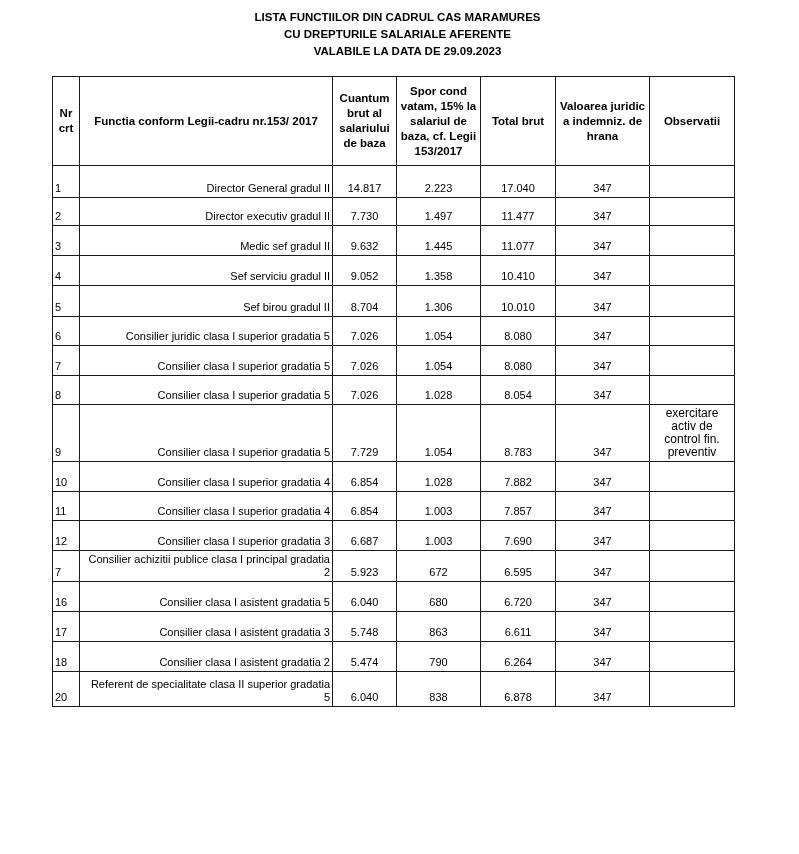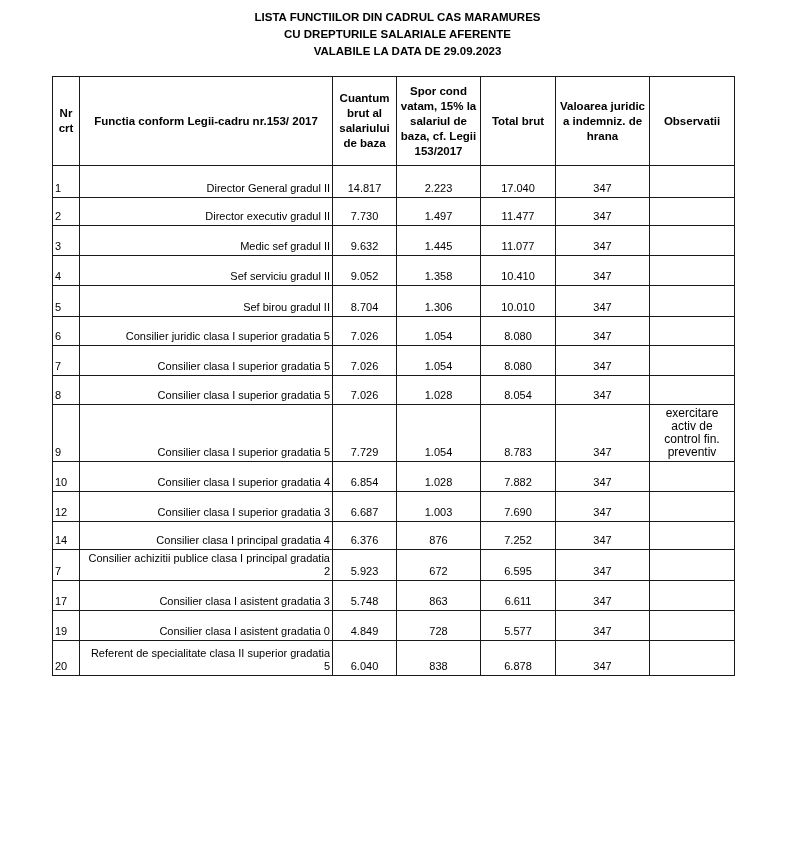--- a/index.html
+++ b/index.html
@@ -130,62 +130,71 @@
       </tr>
       <tr style="height: 30px;">
         <td class="nr">10</td>
         <td class="fn">Consilier clasa I superior gradatia 4</td>
         <td class="num">6.854</td>
         <td class="num">1.028</td>
         <td class="num">7.882</td>
         <td class="num">347</td>
         <td class="obs"></td>
       </tr>
+      <tr style="height: 29px;">
+        <td class="nr">11</td>
+        <td class="fn">Consilier clasa I superior gradatia 4</td>
+        <td class="num">6.854</td>
+        <td class="num">1.003</td>
+        <td class="num">7.857</td>
+        <td class="num">347</td>
+        <td class="obs"></td>
+      </tr>
       <tr style="height: 30px; padding-left: 32px;">
         <td class="nr">12</td>
         <td class="fn">Consilier clasa I superior gradatia 3</td>
         <td class="num">6.687</td>
         <td class="num">1.003</td>
         <td class="num">7.690</td>
         <td class="num">347</td>
         <td class="obs"></td>
       </tr>
-      <tr style="height: 28px;">
-        <td class="nr">14</td>
-        <td class="fn">Consilier clasa I principal gradatia 4</td>
-        <td class="num">6.376</td>
-        <td class="num">876</td>
-        <td class="num">7.252</td>
-        <td class="num">347</td>
-        <td class="obs"></td>
-      </tr>
       <tr style="height: 31px;">
         <td class="nr">7</td>
         <td class="fn">Consilier achizitii publice clasa I principal gradatia 2</td>
         <td class="num">5.923</td>
         <td class="num">672</td>
         <td class="num">6.595</td>
         <td class="num">347</td>
         <td class="obs"></td>
       </tr>
       <tr style="height: 30px;">
+        <td class="nr">16</td>
+        <td class="fn">Consilier clasa I asistent gradatia 5</td>
+        <td class="num">6.040</td>
+        <td class="num">680</td>
+        <td class="num">6.720</td>
+        <td class="num">347</td>
+        <td class="obs"></td>
+      </tr>
+      <tr style="height: 30px;">
         <td class="nr">17</td>
         <td class="fn">Consilier clasa I asistent gradatia 3</td>
         <td class="num">5.748</td>
         <td class="num">863</td>
         <td class="num">6.611</td>
         <td class="num">347</td>
         <td class="obs"></td>
       </tr>
       <tr style="height: 30px;">
-        <td class="nr">19</td>
-        <td class="fn">Consilier clasa I asistent gradatia 0</td>
-        <td class="num">4.849</td>
-        <td class="num">728</td>
-        <td class="num">5.577</td>
+        <td class="nr">18</td>
+        <td class="fn">Consilier clasa I asistent gradatia 2</td>
+        <td class="num">5.474</td>
+        <td class="num">790</td>
+        <td class="num">6.264</td>
         <td class="num">347</td>
         <td class="obs"></td>
       </tr>
       <tr style="height: 35px;">
         <td class="nr">20</td>
         <td class="fn">Referent de specialitate clasa II superior gradatia 5</td>
         <td class="num">6.040</td>
         <td class="num">838</td>
         <td class="num">6.878</td>
         <td class="num">347</td>

